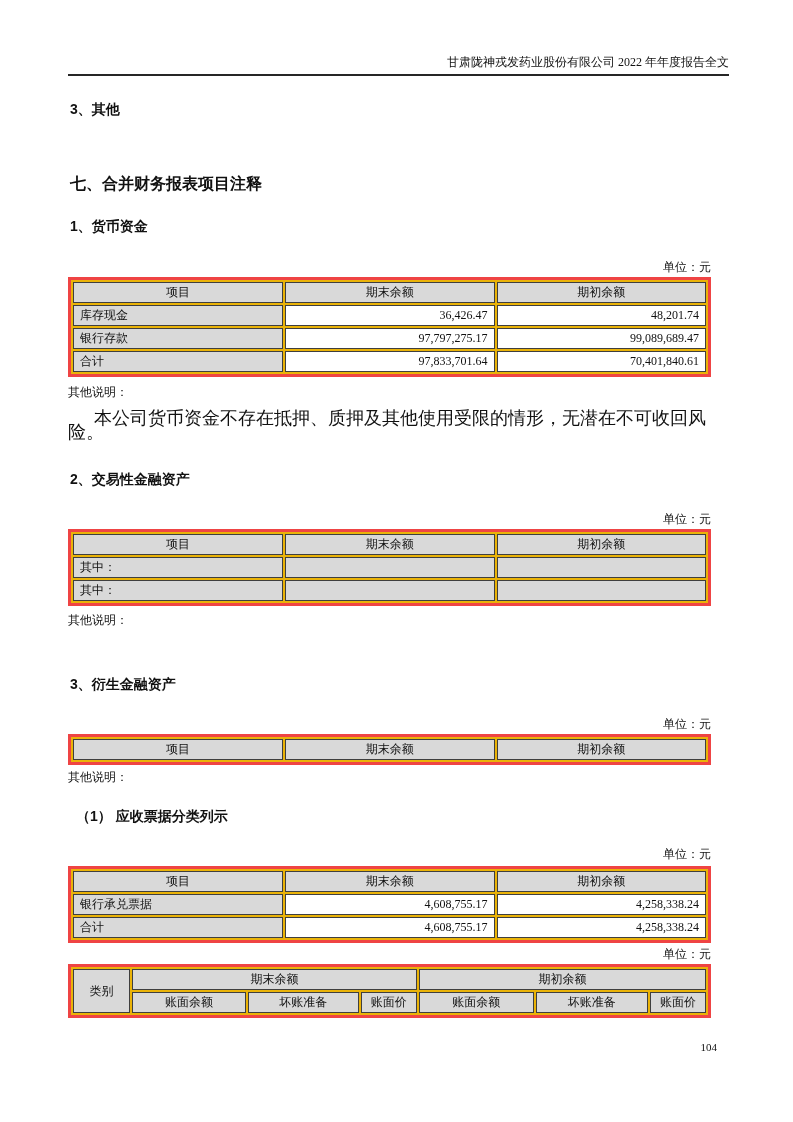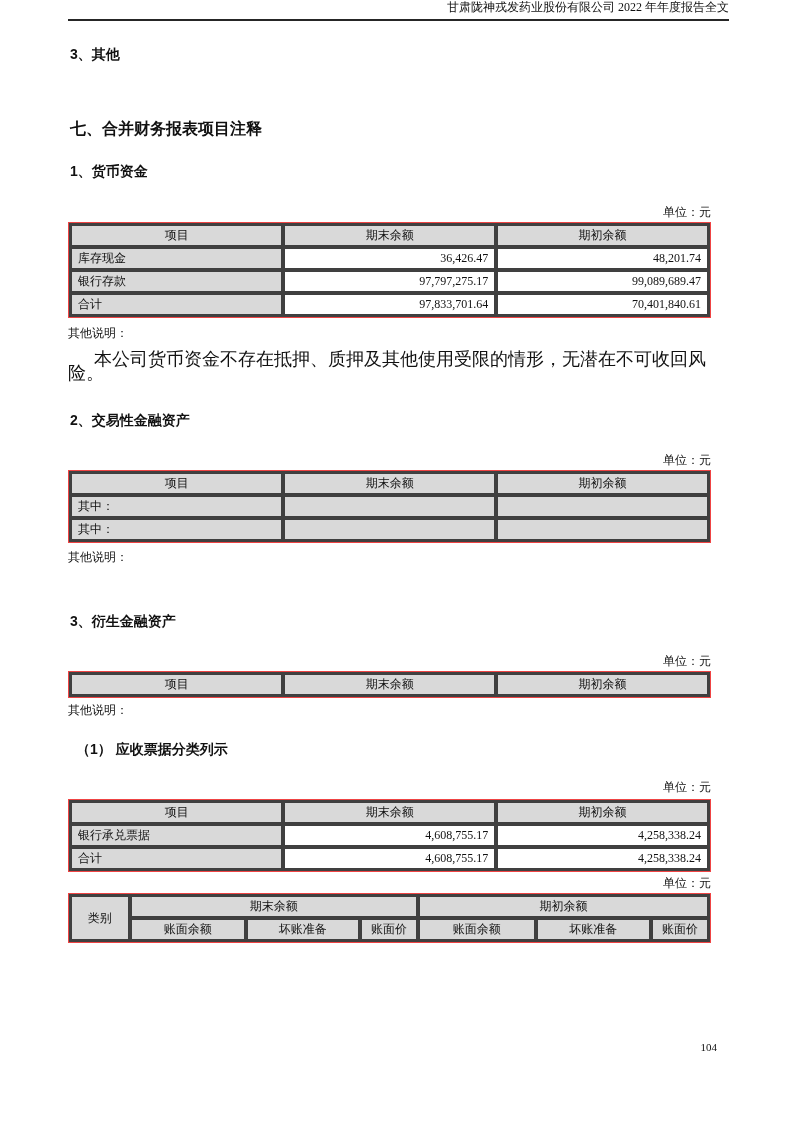--- a/index.html
+++ b/index.html
@@ -8,20 +8,21 @@
     width: 793px;
     height: 1122px;
     background: #ffffff;
     color: #111111;
     font-family: "Liberation Serif", "DejaVu Serif", serif;
     overflow: hidden;
   }
   
   .page-header {
     margin: 0 64px 0 68px;
+    padding-top: 55px;
     padding-bottom: 5px;
     border-bottom: 2px solid #262626;
     text-align: right;
     font-size: 12px;
     line-height: 14px;
   }
   .content { margin: 0 82px 0 68px; }
 
   .h-big {
     font-family: "Liberation Sans", "DejaVu Sans", sans-serif;
@@ -52,22 +53,22 @@
   }
   .unit-label.after-h1 { margin-top: 28px; }
   .unit-label.tight { margin-top: 5px; }
   .unit-label.after-paren { margin-top: 25px; }
 
   table.fin {
     width: 100%;
     table-layout: fixed;
     border-collapse: separate;
     border-spacing: 2px;
-    background: #404040;
-    border: 1px solid #ef4444;
+    background: #eab308;
+    border: 3px solid #ef4444;
     margin-top: 3px;
   }
   table.fin td {
     border: 1px solid #3f3f3f;
     font-size: 12px;
     line-height: 13px;
     height: 13px;
     padding: 3px 6px;
     overflow: hidden;
     white-space: nowrap;

